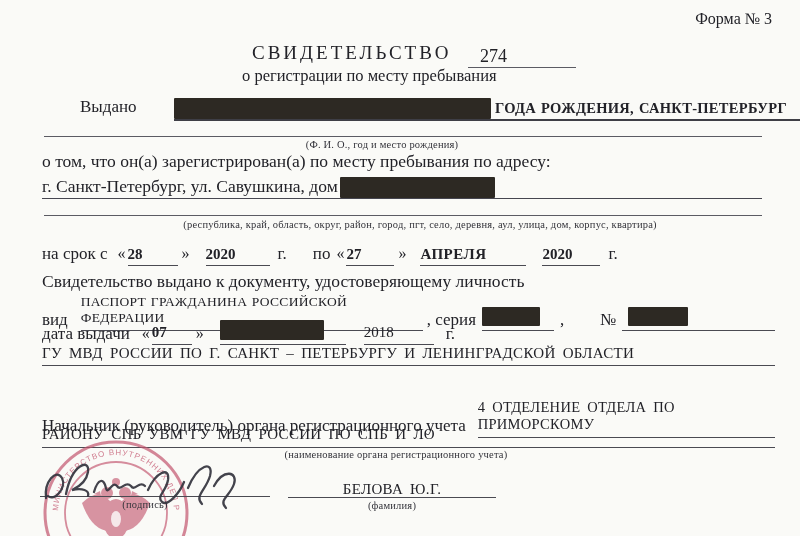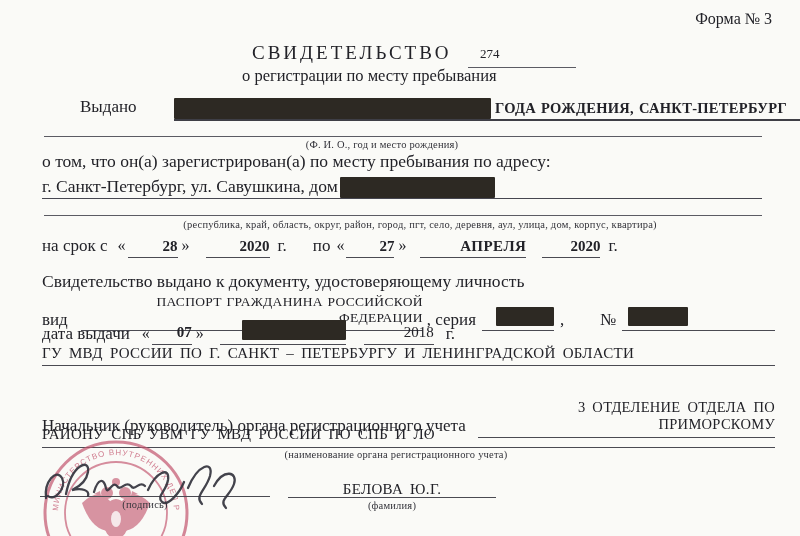--- a/index.html
+++ b/index.html
@@ -12,54 +12,54 @@
   .abs{position:absolute;}
   .caption{font-size:10.5px; color:#33333a; text-align:center; letter-spacing:.2px;}
   .rule{background:#5b5b63; height:1.3px;}
   .fill-underline{border-bottom:2px solid #3e3e46;margin-left:28px;}
   .thin-underline{border-bottom:1.5px solid #4a4a52;}
   .redaction{background:#2d2923; border-radius:1px; display:inline-block;}
   .caps{letter-spacing:.3px; word-spacing:3px;}
   .boldval{font-weight:bold;}
   .flexrow{display:flex; align-items:flex-end;}
   .baserow{display:flex; align-items:baseline;}
-  .slot{text-align:right; padding-bottom:2px;}
+  .slot{text-align:left; padding-bottom:2px;}
   .q{font-size:16px; color:#26262c;}
   svg text{font-family:"Liberation Sans", sans-serif;}
 </style>
 </head>
 <body>
 
 <div class="page">
 
   <div class="abs" style="right:28px; top:10px; font-size:16px;">Форма № 3</div>
 
   <div class="abs" style="left:252px; top:42px; font-size:19px; letter-spacing:3px;">СВИДЕТЕЛЬСТВО</div>
-  <div class="abs" style="left:470px; top:46px; width:106px; text-align:left; padding-left:10px; font-size:13px;">274</div>
+  <div class="abs" style="left:470px; top:46px; width:106px; text-align:left; padding-left:10px; font-size:18px;">274</div>
   <div class="abs rule" style="left:468px; top:67px; width:108px;"></div>
   <div class="abs" style="left:242px; top:66px; font-size:16.5px;">о регистрации по месту пребывания</div>
 
   <div class="abs" style="left:80px; top:97px; font-size:17px;">Выдано</div>
   <div class="abs flexrow fill-underline" style="left:146px; top:95px; width:630px; height:24px;">
     <span class="redaction" style="width:317px; height:21px;"></span>
     <span class="boldval caps" style="font-size:14.5px; padding:0 0 2px 4px; word-spacing:1px;">ГОДА РОЖДЕНИЯ, САНКТ-ПЕТЕРБУРГ</span>
   </div>
   <div class="abs rule" style="left:44px; top:136px; width:718px;"></div>
   <div class="abs caption" style="left:232px; top:139px; width:300px;">(Ф. И. О., год и место рождения)</div>
 
   <div class="abs" style="left:42px; top:151px; font-size:17.5px;">о том, что он(а) зарегистрирован(а) по месту пребывания по адресу:</div>
 
   <div class="abs flexrow" style="left:42px; top:173px; width:720px; height:25px; border-bottom:1.5px solid #464650;">
     <span style="font-size:17.5px; padding-bottom:1px;">г. Санкт-Петербург, ул. Савушкина, дом</span>
     <span class="redaction" style="width:155px; height:21px; margin-left:2px;"></span>
   </div>
   <div class="abs rule" style="left:44px; top:215px; width:718px;"></div>
   <div class="abs caption" style="left:180px; top:219px; width:480px;">(республика, край, область, округ, район, город, пгт, село, деревня, аул, улица, дом, корпус, квартира)</div>
 
-  <div class="abs baserow" style="left:42px; top:236px; width:733px; font-size:17px;">
+  <div class="abs baserow" style="left:42px; top:244px; width:733px; font-size:17px;">
     <span>на срок с</span>
     <span class="q" style="margin-left:10px;">«</span>
     <span class="slot boldval thin-underline" style="width:50px; font-size:15px; margin-left:2px;">28</span>
     <span class="q" style="margin-left:4px;">»</span>
     <span class="slot boldval thin-underline" style="width:64px; font-size:15px; margin-left:16px;">2020</span>
     <span style="margin-left:8px;">г.</span>
     <span style="margin-left:26px;">по</span>
     <span class="q" style="margin-left:6px;">«</span>
     <span class="slot boldval thin-underline" style="width:48px; font-size:15px; margin-left:2px;">27</span>
     <span class="q" style="margin-left:4px;">»</span>
@@ -87,21 +87,21 @@
     <span class="q" style="margin-left:4px; padding-bottom:2px;">»</span>
     <span class="slot thin-underline" style="width:126px; margin-left:16px; padding-bottom:0;"><span class="redaction" style="width:104px; height:20px;"></span></span>
     <span class="slot thin-underline" style="width:70px; font-size:15px; margin-left:18px; padding-bottom:3px;">2018</span>
     <span style="font-size:17px; margin-left:12px; padding-bottom:1px;">г.</span>
   </div>
 
   <div class="abs caps" style="left:42px; top:345px; width:733px; font-size:15px; border-bottom:1.5px solid #4a4a52; padding-bottom:3px;">ГУ МВД РОССИИ ПО Г. САНКТ – ПЕТЕРБУРГУ И ЛЕНИНГРАДСКОЙ ОБЛАСТИ</div>
 
   <div class="abs flexrow" style="left:42px; top:399px; width:733px;">
     <span style="font-size:17px; padding-bottom:2px;">Начальник (руководитель) органа регистрационного учета</span>
-    <span class="slot thin-underline caps" style="flex:1; font-size:14.5px; margin-left:12px; padding-bottom:4px;">3 ОТДЕЛЕНИЕ ОТДЕЛА ПО ПРИМОРСКОМУ</span>
+    <span class="slot thin-underline caps" style="flex:1; font-size:14.5px; margin-left:12px; padding-bottom:4px;">4 ОТДЕЛЕНИЕ ОТДЕЛА ПО ПРИМОРСКОМУ</span>
   </div>
   <div class="abs caps" style="left:42px; top:426px; width:733px; font-size:15px; border-bottom:1.5px solid #4a4a52; padding-bottom:4px;">РАЙОНУ СПБ УВМ ГУ МВД РОССИИ ПО СПБ И ЛО</div>
   <div class="abs caption" style="left:246px; top:449px; width:300px;">(наименование органа регистрационного учета)</div>
 
   <svg class="abs" style="left:40px; top:437px; opacity:.82; filter:blur(.3px);" width="152" height="152" viewBox="0 0 152 152">
     <g stroke="#c2536d" fill="none">
       <circle cx="76" cy="76" r="71" stroke-width="3" opacity=".85"></circle>
       <circle cx="76" cy="76" r="51" stroke-width="1.8" opacity=".8"></circle>
     </g>
     <defs>

